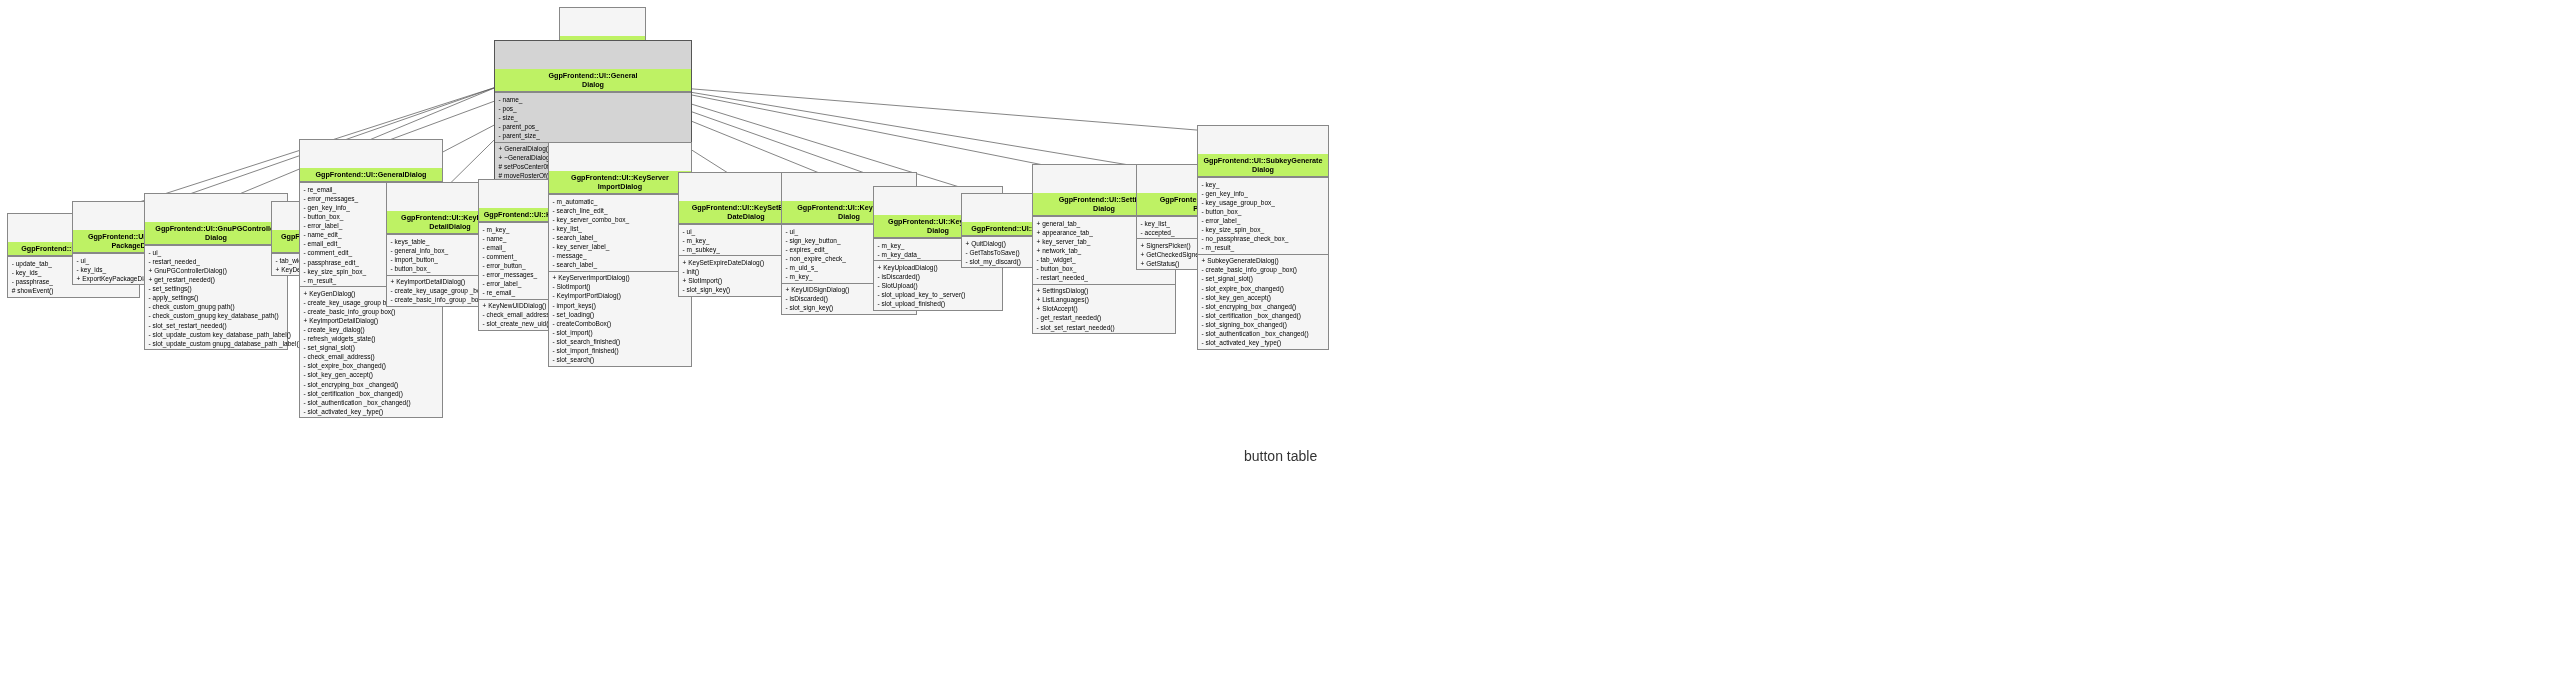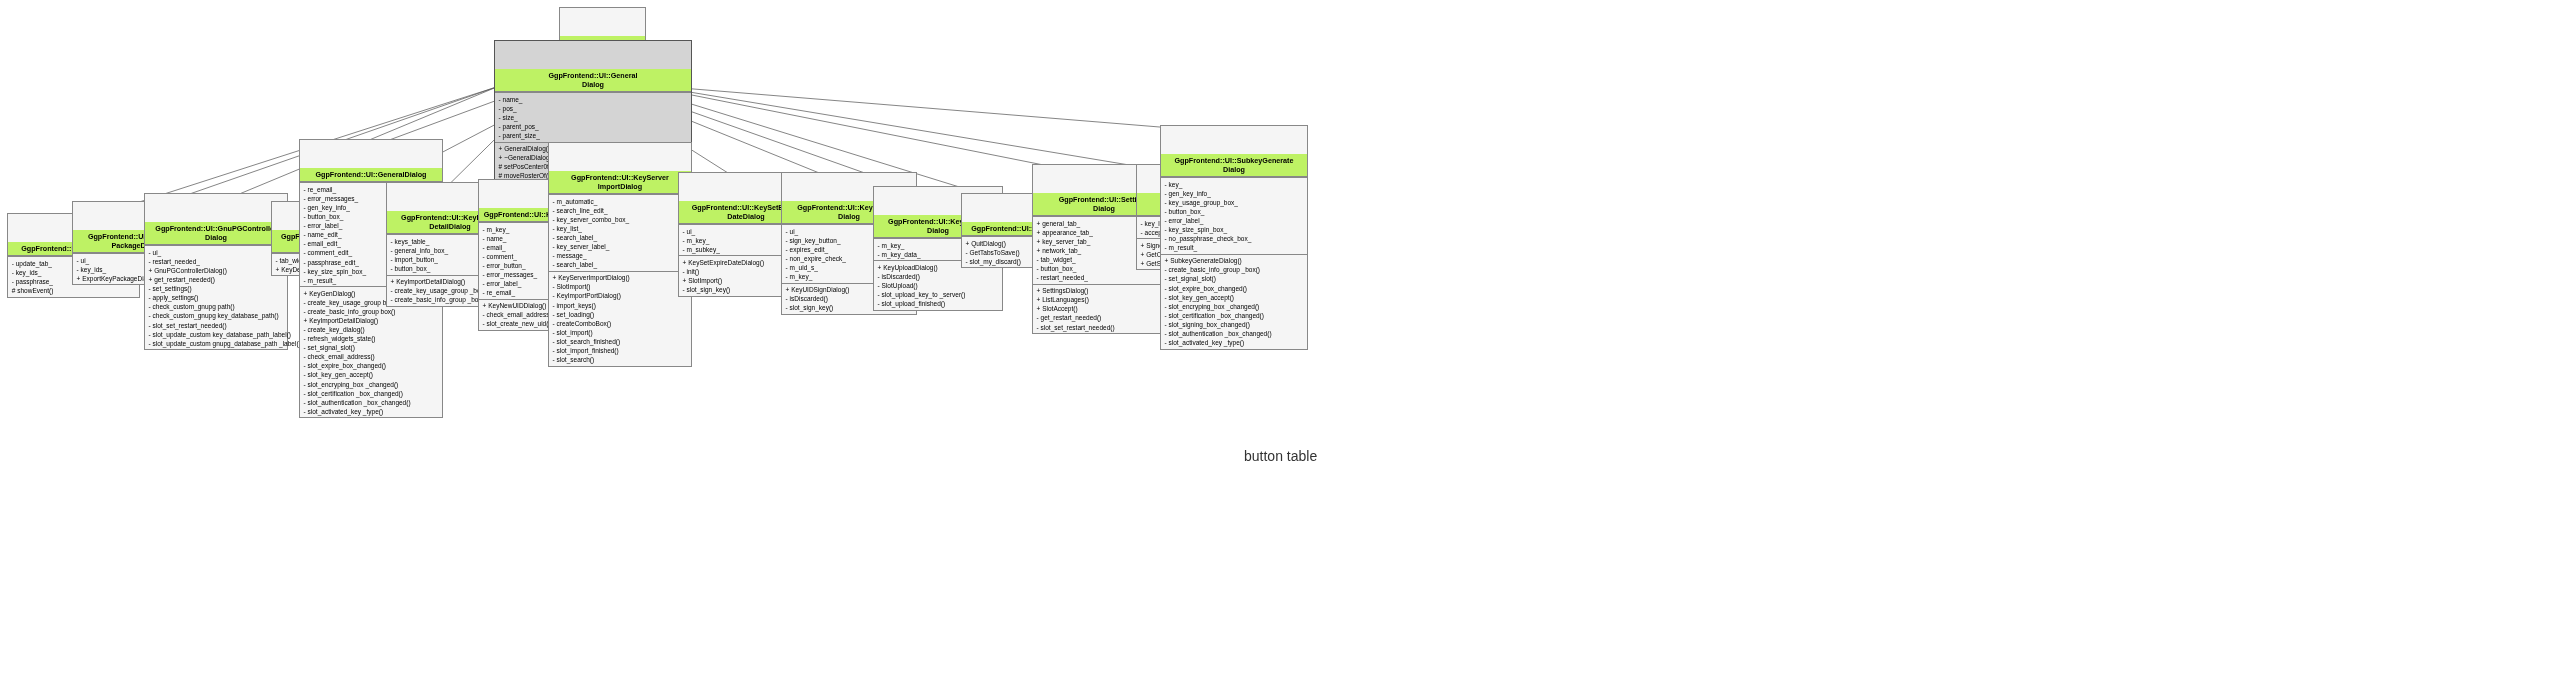--- a/index.html
+++ b/index.html
@@ -357,21 +357,21 @@
       <div class="item">- key_list_</div>
       <div class="item">- accepted_</div>
     </div>
     <div class="uml-section">
       <div class="item">+ SignersPicker()</div>
       <div class="item">+ GetCheckedSigners()</div>
       <div class="item">+ GetStatus()</div>
     </div>
   </div>
 
-  <div class="uml-box" style="left:1160px; top:125px; width:148px;">
+  <div class="uml-box" style="left:1197px; top:125px; width:132px;">
     <div class="uml-title">GgpFrontend::UI::SubkeyGenerate<br>Dialog</div>
     <div class="uml-section">
       <div class="item">- key_</div>
       <div class="item">- gen_key_info_</div>
       <div class="item">- key_usage_group_box_</div>
       <div class="item">- button_box_</div>
       <div class="item">- error_label_</div>
       <div class="item">- key_size_spin_box_</div>
       <div class="item">- no_passphrase_check_box_</div>
       <div class="item">- m_result_</div>

